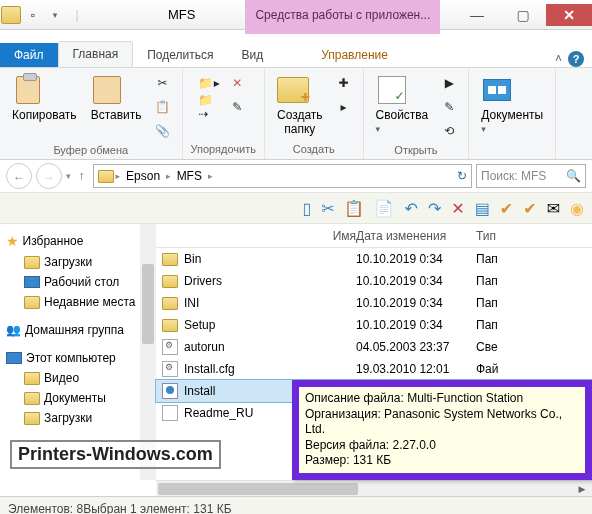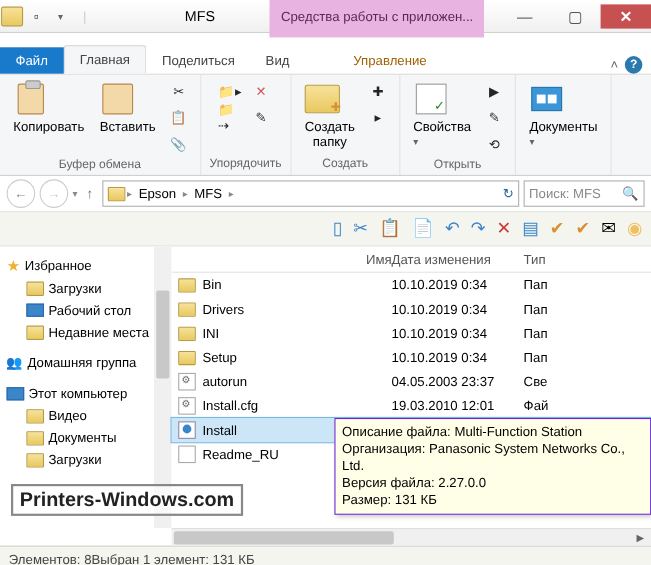--- a/index.html
+++ b/index.html
@@ -75,21 +75,21 @@
 .fl-row.sel { background: #cde6f7; outline: 1px solid #7ab8e0; }
 .fl-row .col-name { display: flex; align-items: center; gap: 6px; }
 .file-ico { width: 16px; height: 16px; display: inline-flex; align-items: center; justify-content: center; }
 .icon-exe { background: #fff; border: 1px solid #88a; position: relative; }
 .icon-exe::after { content: ""; position: absolute; width: 8px; height: 8px; background: #3a86c8; border-radius: 50%; top: 2px; left: 3px; }
 .icon-cfg { background: #fff; border: 1px solid #aaa; position: relative; }
 .icon-cfg::after { content: "⚙"; font-size: 9px; position: absolute; top: 0; left: 2px; color: #666; }
 .icon-txt { background: #fff; border: 1px solid #aaa; }
 .cursor { position: absolute; left: 256px; top: 166px; font-size: 16px; color: #000; pointer-events: none; }
 
-.tooltip { position: absolute; left: 304px; top: 380px; background: #ffffe8; border: 1px solid #6d28d9; padding: 4px 6px; font-size: 11px; line-height: 1.3; z-index: 10; box-shadow: 2px 2px 4px rgba(0,0,0,.2); }
+.tooltip { position: absolute; left: 292px; top: 380px; background: #ffffe8; border: 7px solid #6d28d9; padding: 4px 6px; font-size: 11px; line-height: 1.3; z-index: 10; box-shadow: 2px 2px 4px rgba(0,0,0,.2); }
 
 .watermark { position: absolute; left: 10px; top: 440px; font-size: 18px; font-weight: bold; color: #222; text-shadow: 1px 1px 0 #fff, -1px -1px 0 #fff; border: 2px solid #888; padding: 2px 6px; background: rgba(255,255,255,.6); z-index: 5; }
 
 .hscroll { height: 16px; background: #f0f0f0; border-top: 1px solid #e0e0e0; position: relative; margin-left: 156px; }
 .hscroll::before { content: ""; position: absolute; left: 2px; top: 2px; width: 200px; height: 12px; background: #c8c8c8; border-radius: 2px; }
 .hscroll .arr { position: absolute; right: 2px; top: 0; width: 16px; height: 16px; display: flex; align-items: center; justify-content: center; color: #666; font-size: 9px; }
 
 .status { height: 24px; border-top: 1px solid #d0d0d0; display: flex; align-items: center; padding: 0 8px; font-size: 11px; color: #444; background: #f5f5f0; }
 .status2 { height: 22px; border-top: 1px solid #d0d0d0; display: flex; align-items: center; padding: 0 8px; font-size: 11px; color: #333; gap: 40px; background: #f0f0eb; }
 .comp-ico { width: 14px; height: 12px; background: #3a86c8; border: 1px solid #2a66a8; display: inline-block; margin-right: 4px; }

